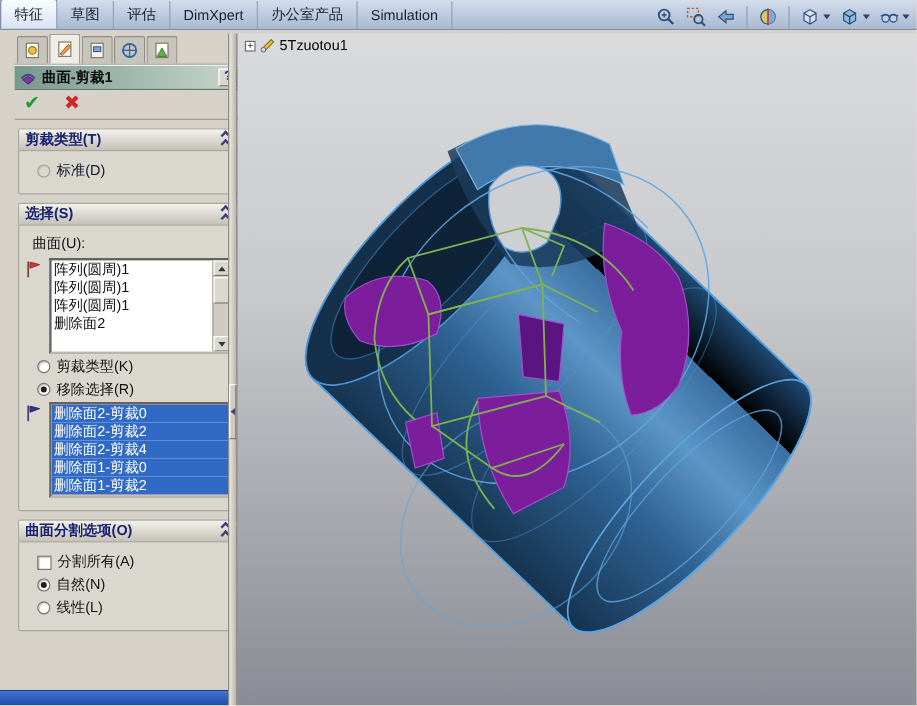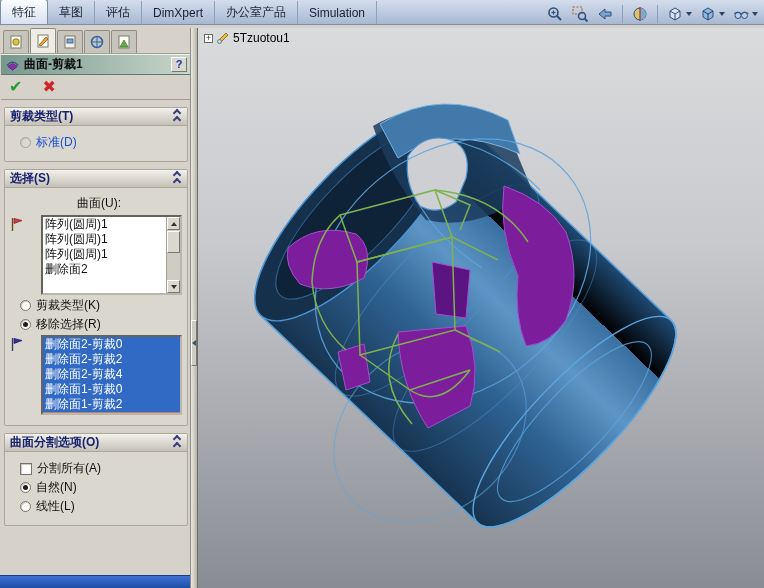--- a/index.html
+++ b/index.html
@@ -15,21 +15,21 @@
   .menu-tab.active { background:linear-gradient(#fbfdff,#d8e2f1); border:1px solid #7e8da8;
     border-bottom:none; border-radius:3px 3px 0 0; height:25px; }
   .view-toolbar { position:absolute; right:4px; top:2px; height:24px; display:flex; align-items:center; gap:3px; }
   .vt-btn { display:flex; align-items:center; padding:1px; border:1px solid transparent; }
   .vt-ic { width:18px; height:18px; display:block; }
   .dd { width:0; height:0; border-left:3px solid transparent; border-right:3px solid transparent;
     border-top:4px solid #2f4260; margin-left:2px; }
   .vt-sep { width:1px; height:18px; background:#8fa0bc; margin:0 3px; }
 
   
-  .pm-panel { position:absolute; top:28px; left:1px; width:190px; height:547px;
+  .pm-panel { position:absolute; top:28px; left:12px; width:190px; height:547px;
     background:#d6d2c9; overflow:hidden; }
   .pm-tabs { height:26px; display:flex; align-items:flex-end; padding:2px 0 0 2px; gap:1px;
     border-bottom:1px solid #a3a096; }
   .pm-tab { width:26px; height:23px; background:#c7c4bb; border:1px solid #8f8c84; border-bottom:none;
     display:flex; align-items:center; justify-content:center; border-radius:2px 2px 0 0; }
   .pm-tab.active { background:#eeece5; height:25px; }
   .pm-title { height:21px; background:linear-gradient(90deg,#78988d,#c9d6cd);
     display:flex; align-items:center; gap:4px; padding:0 4px; font-weight:bold; color:#0a0a0a;
     border-top:1px solid #e9efe9; border-bottom:1px solid #5e7a70; }
   .help-btn { margin-left:auto; width:16px; height:15px; background:#dad7ce;
@@ -47,26 +47,26 @@
   .chevrons { margin-left:auto; display:flex; flex-direction:column; gap:1px; padding-right:2px; }
   .chev { width:6px; height:6px; border-left:2px solid #3b3f7e; border-top:2px solid #3b3f7e;
     transform:rotate(45deg); }
   .group-body { padding:6px 5px 8px 5px; }
 
   .row { display:flex; align-items:center; gap:5px; min-height:17px; margin:2px 0 2px 10px; }
   .rb { width:11px; height:11px; border-radius:50%; background:#fff; border:1px solid #75736a;
     box-shadow:inset 1px 1px 1px #c9c6bd; flex:0 0 auto; }
   .rb.on::after { content:""; display:block; width:5px; height:5px; margin:2px; border-radius:50%; background:#1e1e1e; }
   .rb.dis { background:#dcd9d0; border-color:#a5a298; }
-  .lbl-dis { color:#1d4ed8; }
+  .lbl-dis { color:#0f172a; }
   .cb { width:12px; height:12px; background:#fff; border:1px solid #75736a; flex:0 0 auto;
     box-shadow:inset 1px 1px 1px #c9c6bd; }
 
-  .field-label { margin:1px 0 3px 6px;text-align:center; }
-  .list-row { display:flex; align-items:flex-start; gap:16px; margin:2px 0; }
+  .field-label { margin:1px 0 3px 6px; }
+  .list-row { display:flex; align-items:flex-start; gap:5px; margin:2px 0; }
   .flag { width:15px; padding-top:2px; flex:0 0 auto; }
   .listbox { position:relative; flex:1; height:80px; background:#fff;
     border:2px inset #b9b6ad; overflow:hidden; font-size:12px; }
   .listbox .li { height:15px; line-height:15px; padding:0 2px; white-space:nowrap; overflow:hidden; }
   .listbox.with-sb .li { margin-right:14px; }
   .listbox.sel { box-shadow:0 0 0 1px #c07d74 inset; }
   .listbox.sel .li { background:#316ac5; color:#ffffff; }
   .sb { position:absolute; top:0; right:0; width:14px; height:100%; background:#cfccc3; border-left:1px solid #a3a096; }
   .sb-btn { position:absolute; left:0; width:13px; height:13px; background:#dad7ce;
     border:1px solid; border-color:#fff #7a786e #7a786e #fff; display:flex; align-items:center; justify-content:center; }

